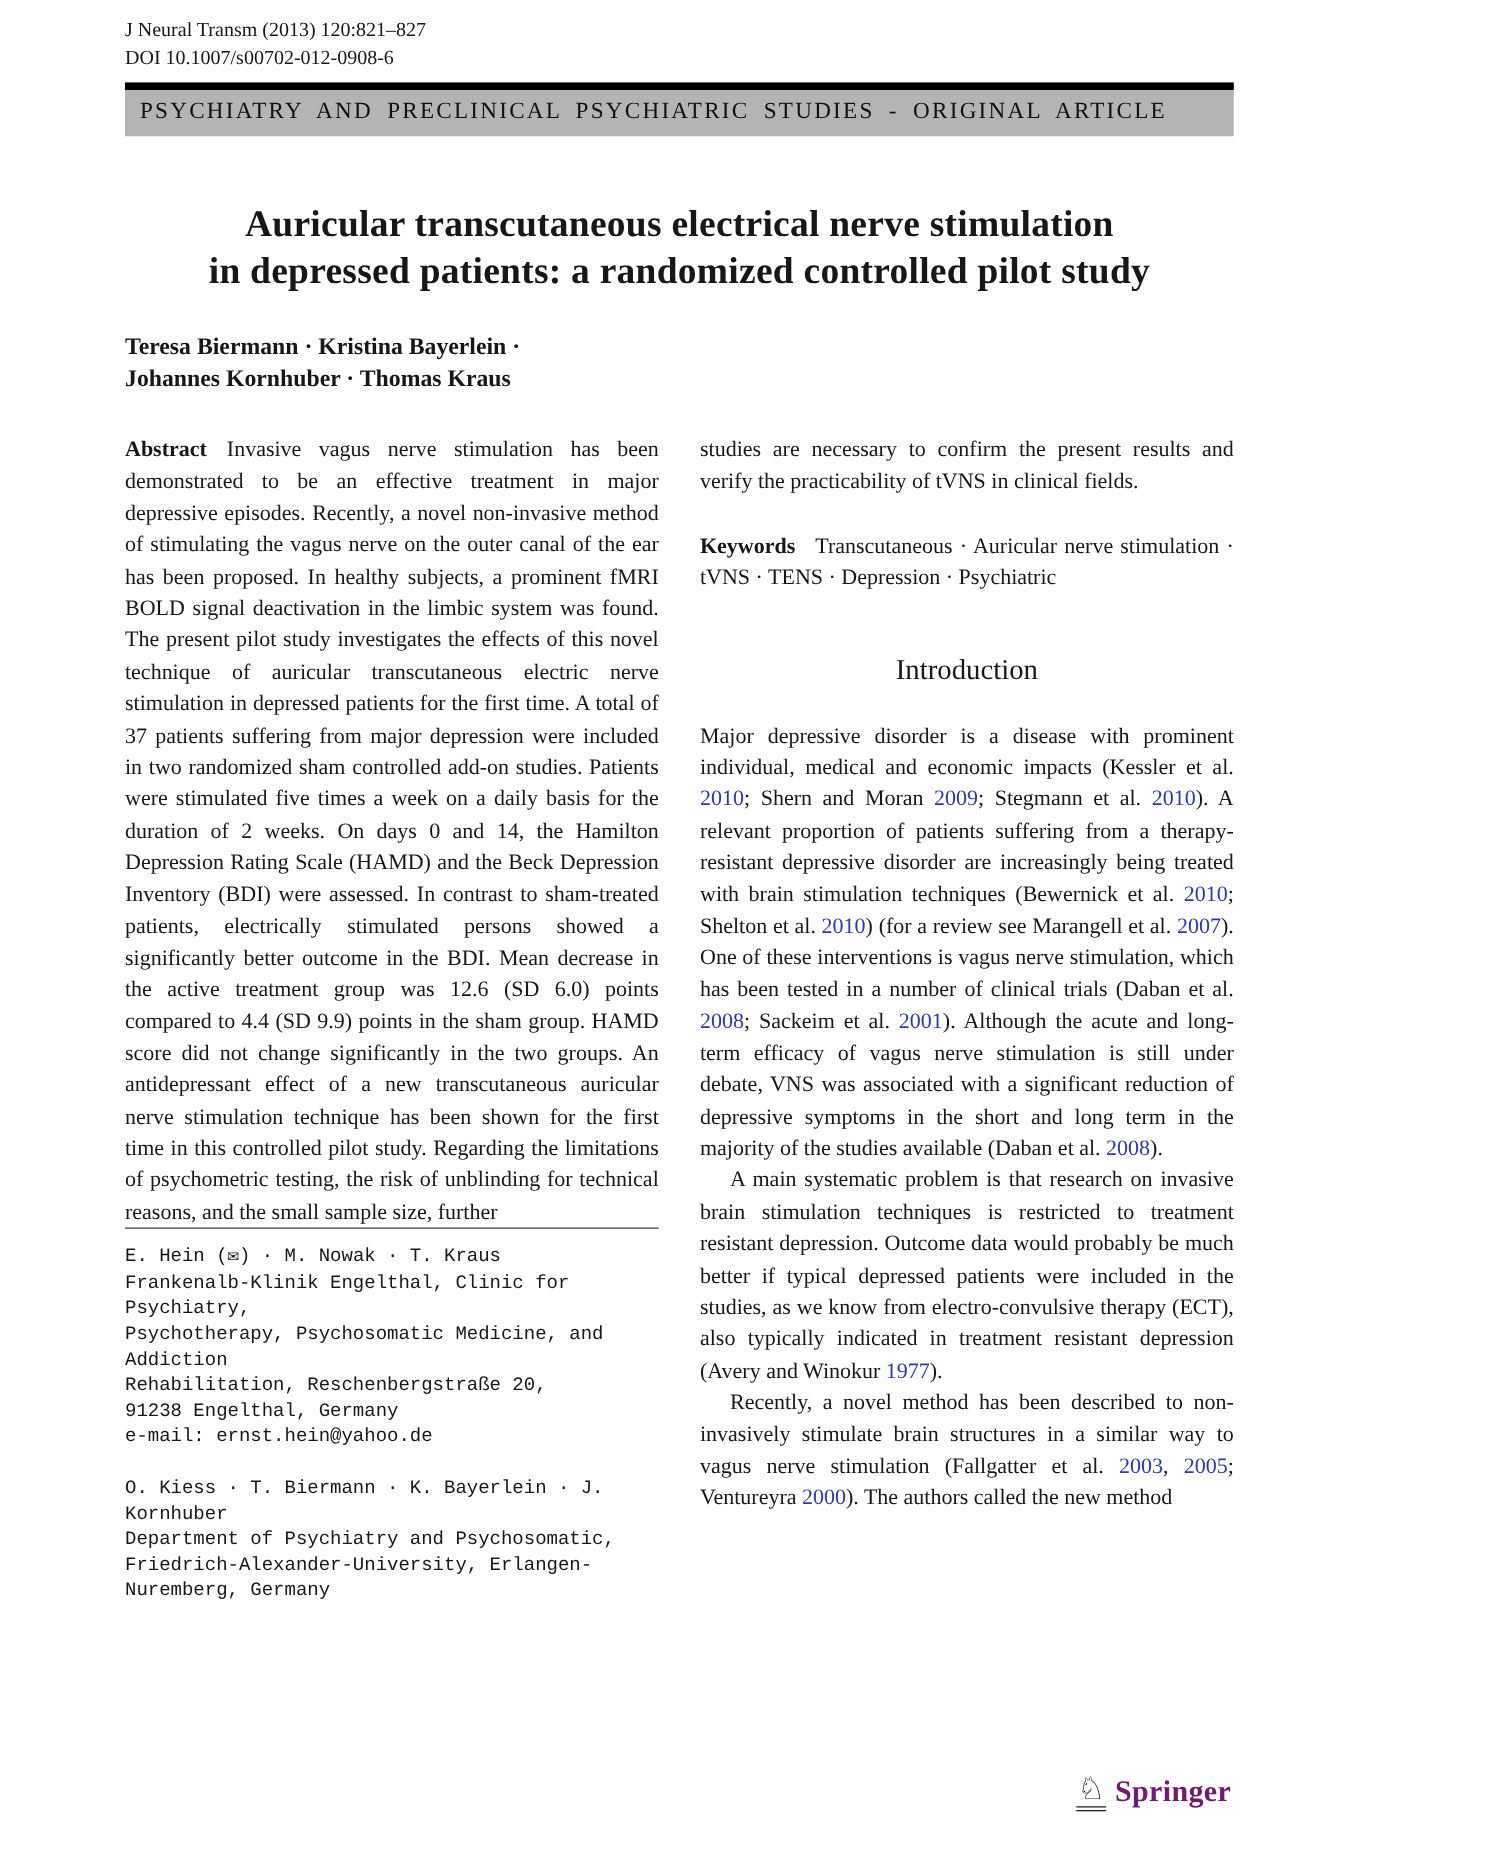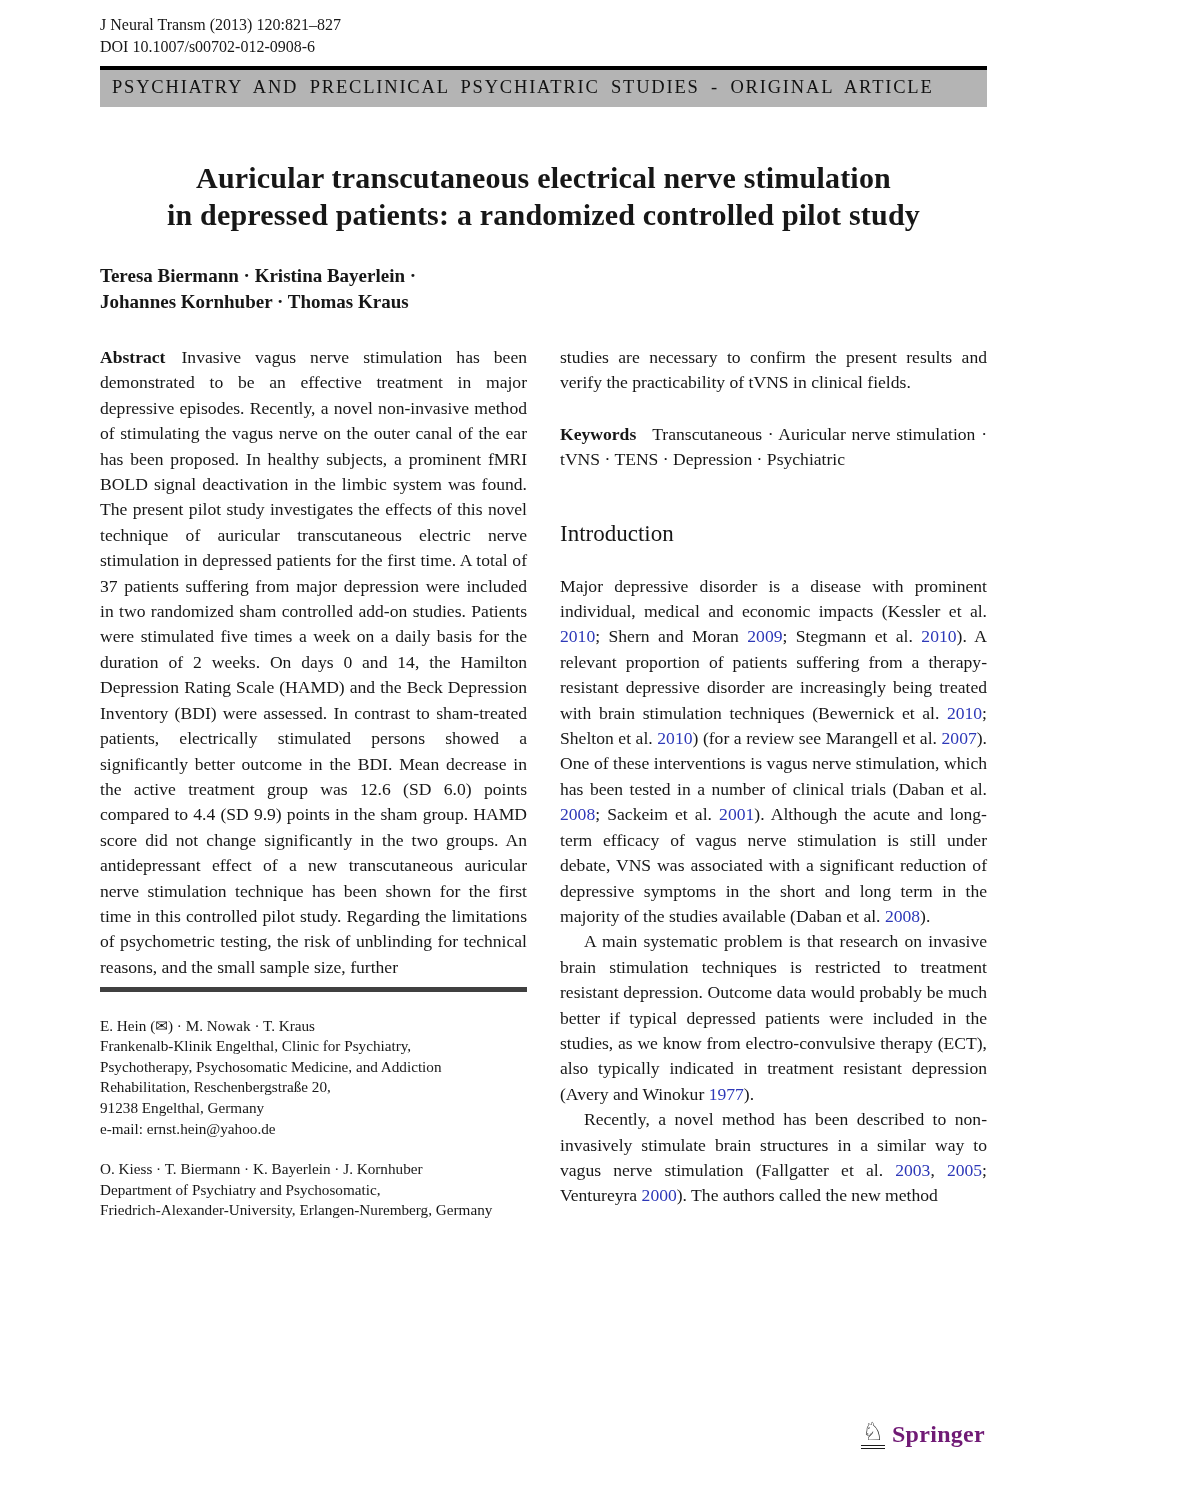--- a/index.html
+++ b/index.html
@@ -12,21 +12,21 @@
   }
   .page {
     position: relative;
     box-sizing: border-box;
     width: 1086px; height: 1486px;
     padding: 14px 99px 0 100px;
   }
   .jref { font-size: 16px; line-height: 22px; }
   .banner {
     margin-top: 8px;
-    border-top: 4px solid #000000;
+    border-top: 6px solid #000000;
     background: var(--banner_gray, #b4b4b4);
     padding: 7px 12px 9px 12px;
     font-size: 18.5px;
     letter-spacing: 1.8px;
     word-spacing: 5px;
     color: #111111;
     white-space: nowrap;
   }
   .article-title {
     margin-top: 52px;
@@ -51,43 +51,45 @@
     margin-top: 30px;
     display: flex;
     gap: 33px;
     height: 876px;
   }
   .col {
     width: 484px;
     box-sizing: border-box;
     display: flex;
     flex-direction: column;
+    align-items: center;
   }
   .body-text {
     font-size: 17.6px;
     line-height: 25.4px;
     text-align: justify;
     margin: 0;
   }
   .lbl { font-weight: bold; margin-right: 16px; }
   .kw { margin-top: 26px; }
   .section-heading {
     margin-top: 48px;
     font-size: 23px;
     font-weight: normal;
   }
   .para1 { margin-top: 27px; }
   .indent { text-indent: 24px; }
   .cite { color: var(--citation_blue, #2d38b8); }
   .footnote {
     margin-top: auto;
-    border-top: 5px solid #404040;
-    padding-top: 24px;
+    border-top: 1px solid #404040;
+    padding-top: 12px;
     font-size: 15.2px;
     line-height: 20.6px;
+    font-family: Liberation Mono, monospace;
   }
   .affil-block + .affil-block { margin-top: 20px; }
   .springer {
     position: absolute;
     right: 101px;
     top: 1420px;
     display: flex;
     align-items: center;
     gap: 7px;
   }

